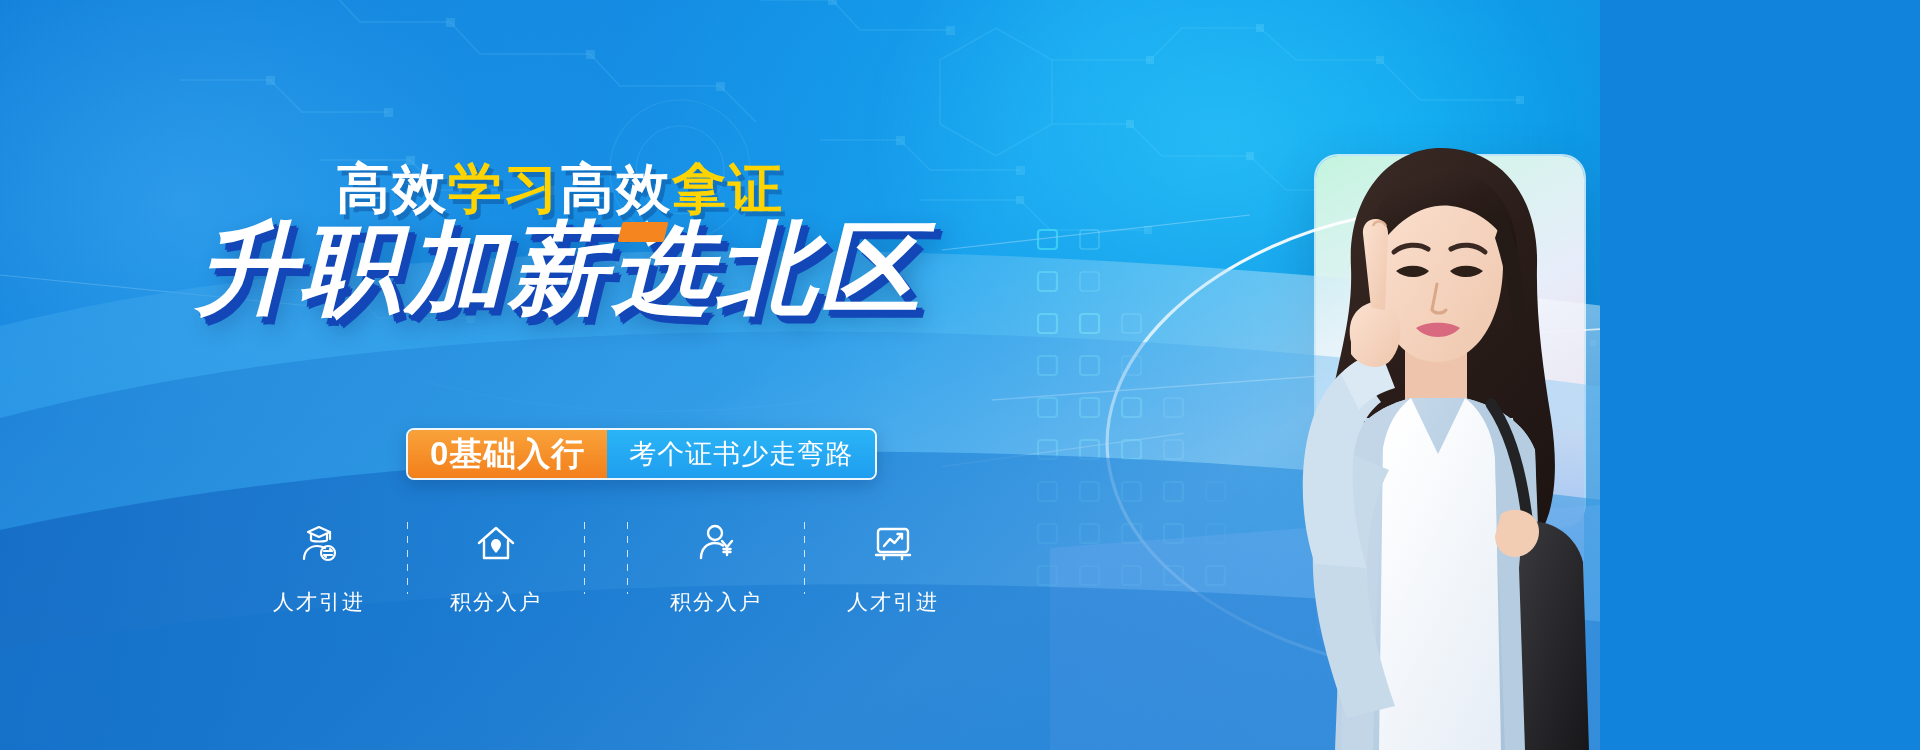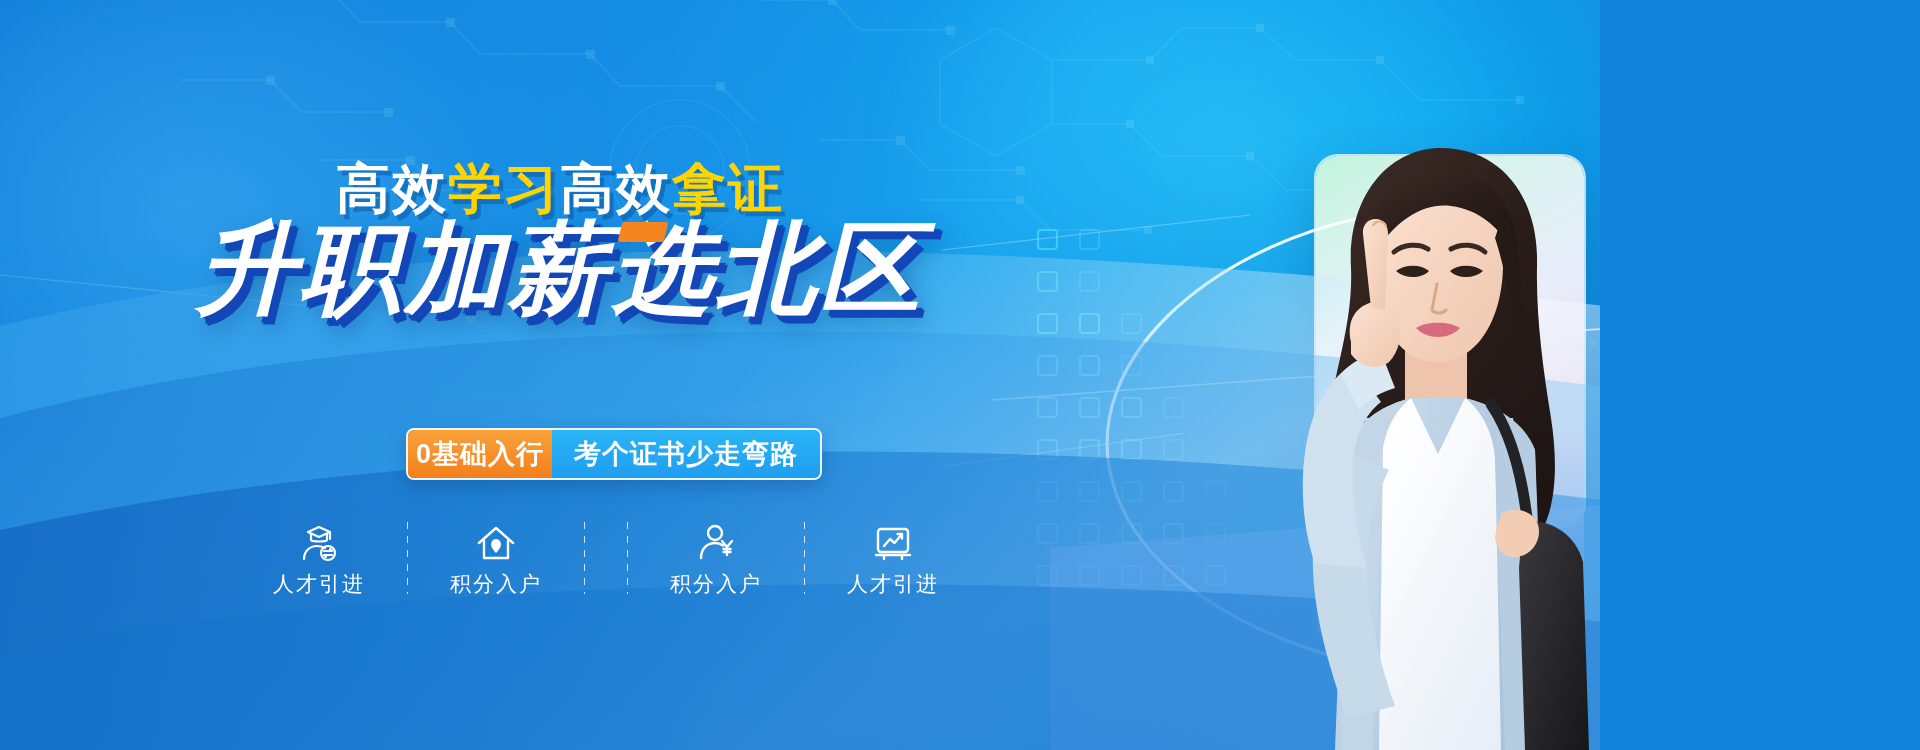--- a/index.html
+++ b/index.html
@@ -101,40 +101,40 @@
   
   .badge{
     position:absolute; left:406px; top:428px;
     display:flex; align-items:stretch;
     height:52px; border-radius:8px; overflow:hidden;
     border:2px solid rgba(255,255,255,.92);
     box-shadow:0 6px 18px rgba(6,45,100,.25);
   }
   .badge .b-left{
     background:linear-gradient(180deg,#f9a23a 0%,#f37f1b 100%);
-    color:#fff; font-size:27px; font-weight:bold;
-    padding:0 8px; display:flex; align-items:center; letter-spacing:1px;
+    color:#fff; font-size:33px; font-weight:bold;
+    padding:0 22px; display:flex; align-items:center; letter-spacing:1px;
   }
   .badge .b-right{
     background:linear-gradient(180deg,#2ab4f5 0%,#1f9ef0 100%);
-    color:#fff; font-size:27px; font-weight:bold;
+    color:#fff; font-size:27px; font-weight:normal;
     padding:12px 22px; display:flex; align-items:center; letter-spacing:1px;
   }
 
   
   .features{
     position:absolute; left:252px; top:520px;
     display:flex; align-items:flex-start;
   }
   .feature{
     width:134px; display:flex; flex-direction:column; align-items:center;
   }
   .feature .f-icon{ height:46px; display:flex; align-items:center; justify-content:center; }
   .feature .f-label{
-    margin-top:4px; color:#ffffff; font-size:21px; letter-spacing:2px; white-space:nowrap;
+    margin-top:22px; color:#ffffff; font-size:21px; letter-spacing:2px; white-space:nowrap;
   }
   .divider{
     width:1px; height:72px; margin:2px 21px 0 21px;
     background:repeating-linear-gradient(180deg, rgba(255,255,255,.78) 0 7px, rgba(255,255,255,0) 7px 14px);
   }
 </style>
 </head>
 <body>
 
 <div class="banner">

